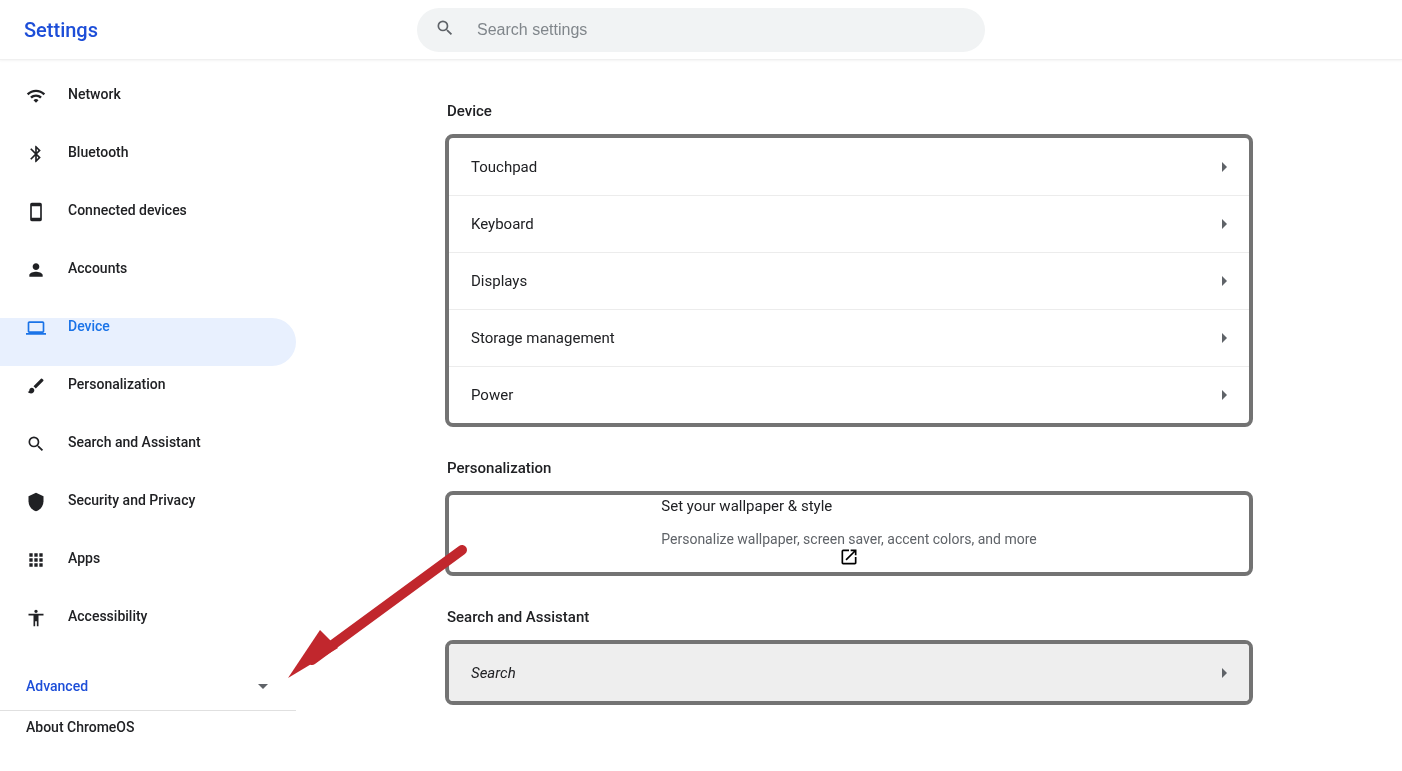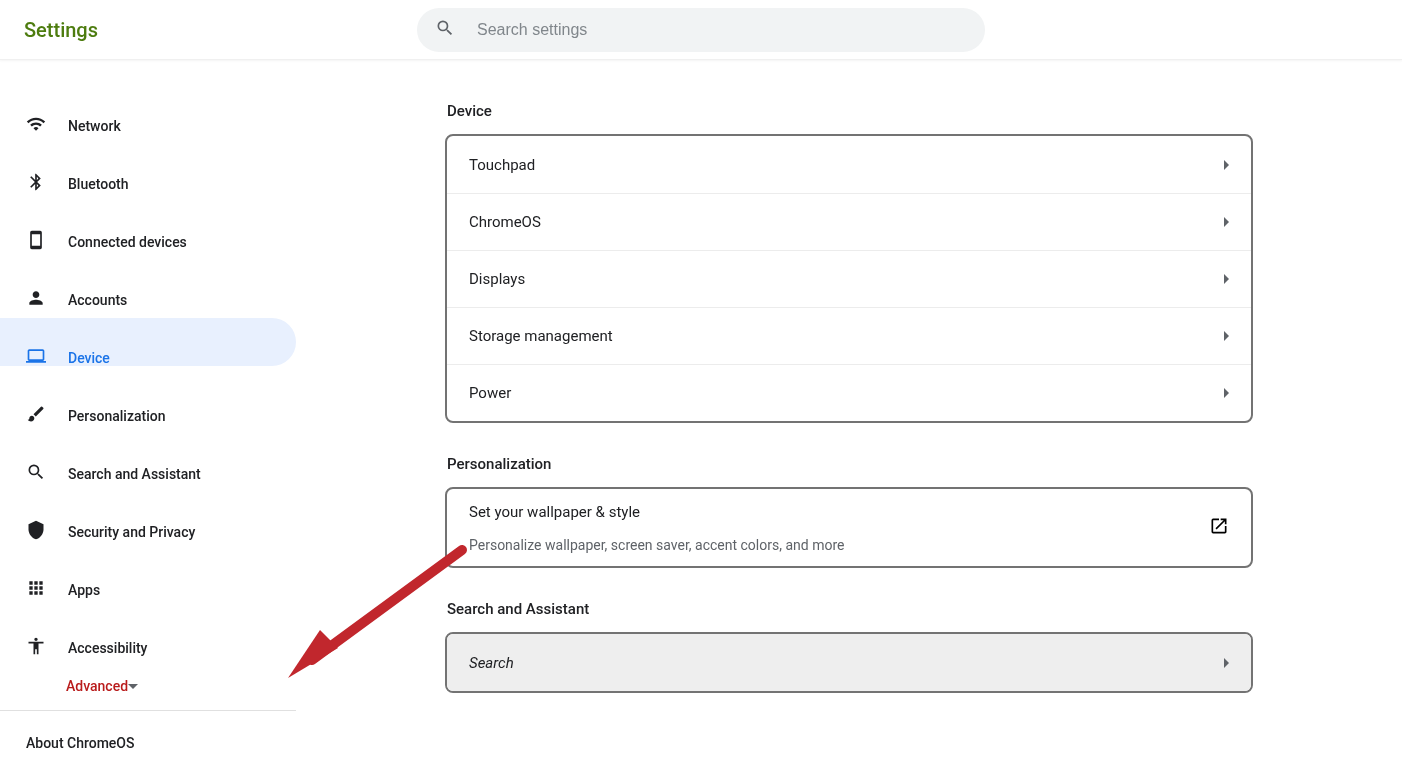--- a/index.html
+++ b/index.html
@@ -17,21 +17,21 @@
     align-items: center;
     padding: 0 24px;
     border-bottom: 1px solid rgba(0,0,0,0.06);
     box-shadow: 0 1px 2px rgba(60,64,67,0.06);
     position: relative;
     z-index: 2;
   }
   .header-title {
     font-size: 20px;
     font-weight: 500;
-    color: #4d7c0f;
+    color: #1d4ed8;
   }
   .search-wrap {
     position: absolute;
     left: 50%;
     transform: translateX(-50%);
     width: 568px;
     height: 44px;
     background: #f1f3f4;
     border-radius: 22px;
     display: flex;
@@ -58,21 +58,21 @@
 
   .sidebar {
     width: 296px;
     padding-top: 16px;
     position: relative;
     overflow: hidden;
   }
   .nav-item {
     height: 48px;
     display: flex;
-    align-items: flex-end;
+    align-items: flex-start;
     padding-left: 26px;
     font-size: 14px;
     font-weight: 500;
     color: #202124;
     border-top-right-radius: 24px;
     border-bottom-right-radius: 24px;
     cursor: pointer;
   }
   .nav-item .icon {
     width: 20px;
@@ -93,41 +93,39 @@
   .nav-gap { height: 10px; }
 
   .advanced {
     height: 48px;
     display: flex;
     align-items: center;
     padding-left: 26px;
     padding-right: 28px;
     font-size: 14px;
     font-weight: 500;
-    color: #b91c1c;
-    justify-content: flex-start;
+    color: #1d4ed8;
+    justify-content: space-between;
     cursor: pointer;
     margin-top: 6px;
-    margin-left: 40px;
   }
   .advanced-caret {
     width: 0; height: 0;
     border-left: 5px solid transparent;
     border-right: 5px solid transparent;
     border-top: 5px solid #5f6368;
   }
   .sidebar-divider {
     height: 1px;
     background: #e0e0e0;
     margin: 0;
   }
   .about {
     height: 48px;
     display: flex;
-    align-items: center;
     padding-left: 26px;
     font-size: 14px;
     font-weight: 500;
     margin-top: 8px;
     cursor: pointer;
   }
 
   .content {
     flex: 1;
     overflow-y: auto;
@@ -138,21 +136,21 @@
     width: 808px;
     margin: 0 auto;
   }
   .section-title {
     font-size: 15px;
     font-weight: 500;
     color: #202124;
     margin: 18px 0 14px 2px;
   }
   .card {
-    border: 2px solid #737373;
+    border: 4px solid #737373;
     border-radius: 8px;
     background: #fff;
     overflow: hidden;
   }
   .row {
     height: 57px;
     display: flex;
     align-items: center;
     padding: 0 22px;
     font-size: 15px;
@@ -164,24 +162,25 @@
   .row.hovered { background: #eeeeee; font-style: italic; }
   .row .arrow {
     width: 0; height: 0;
     border-top: 5px solid transparent;
     border-bottom: 5px solid transparent;
     border-left: 5px solid #5f6368;
   }
   .row-two {
     height: 77px;
     display: flex;
-    justify-content: space-between;
+    justify-content: center;
     align-items: center;
     padding: 0 22px;
     cursor: pointer;
+    flex-direction: column;
   }
   .row-two .primary { font-size: 15px; color: #202124; }
   .row-two .secondary { font-size: 14px; color: #5f6368; margin-top: 16px; }
 
   
   .arrow-overlay {
     position: absolute;
     left: 282px;
     top: 480px;
     pointer-events: none;
@@ -332,21 +331,21 @@
   <div class="content">
     <div class="content-inner">
 
       <div class="section-title">Device</div>
       <div class="card">
         <div class="row">
           <span>Touchpad</span>
           <span class="arrow"></span>
         </div>
         <div class="row">
-          <span>ChromeOS</span>
+          <span>Keyboard</span>
           <span class="arrow"></span>
         </div>
         <div class="row">
           <span>Displays</span>
           <span class="arrow"></span>
         </div>
         <div class="row">
           <span>Storage management</span>
           <span class="arrow"></span>
         </div>

